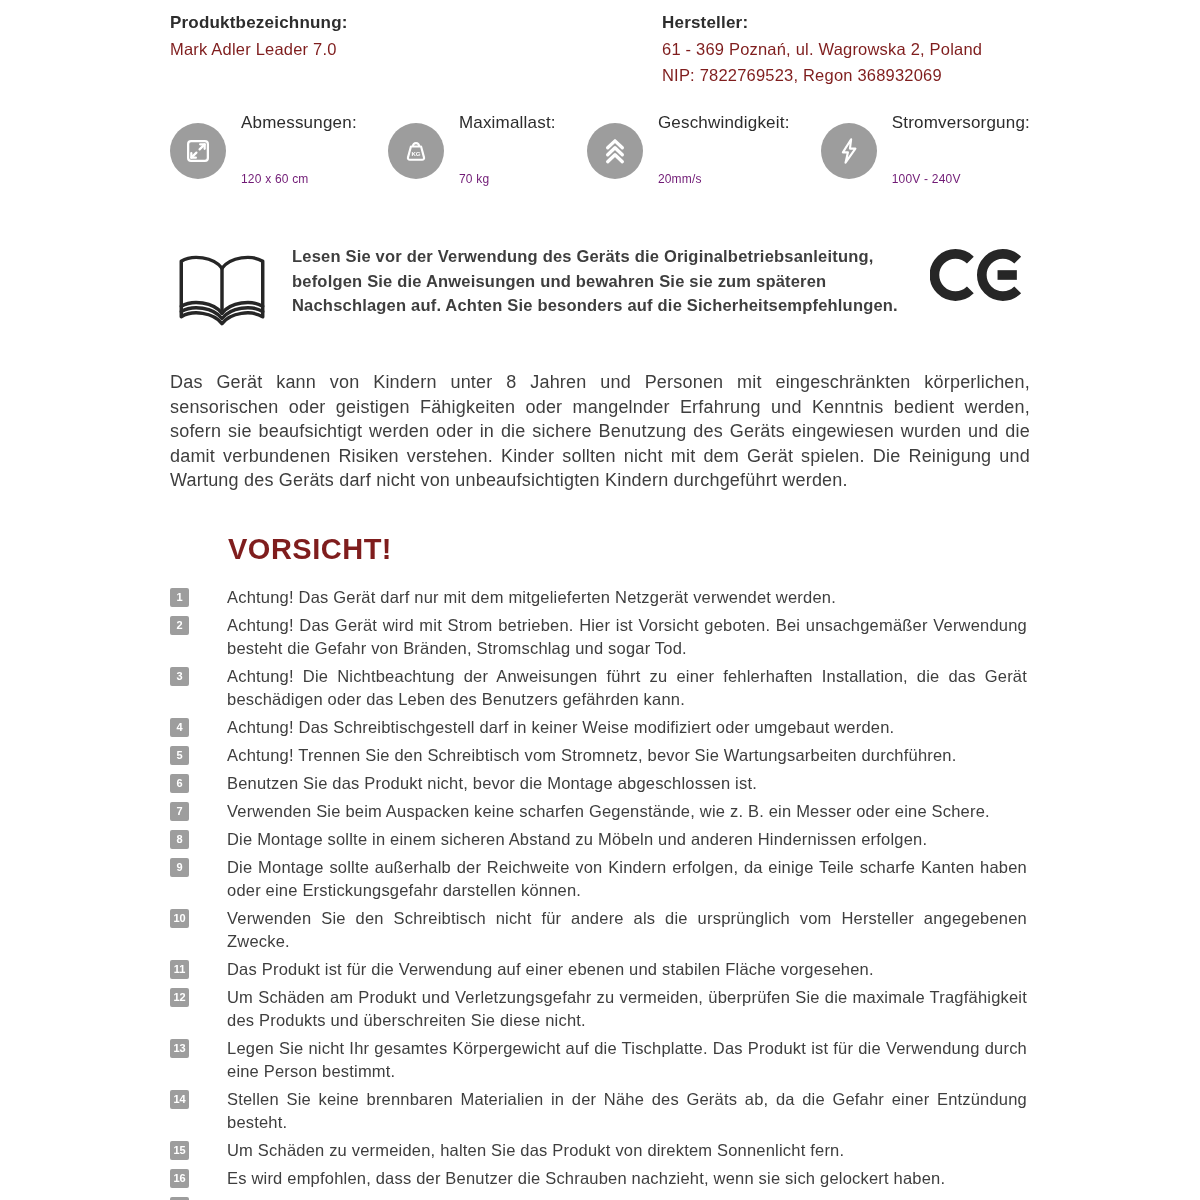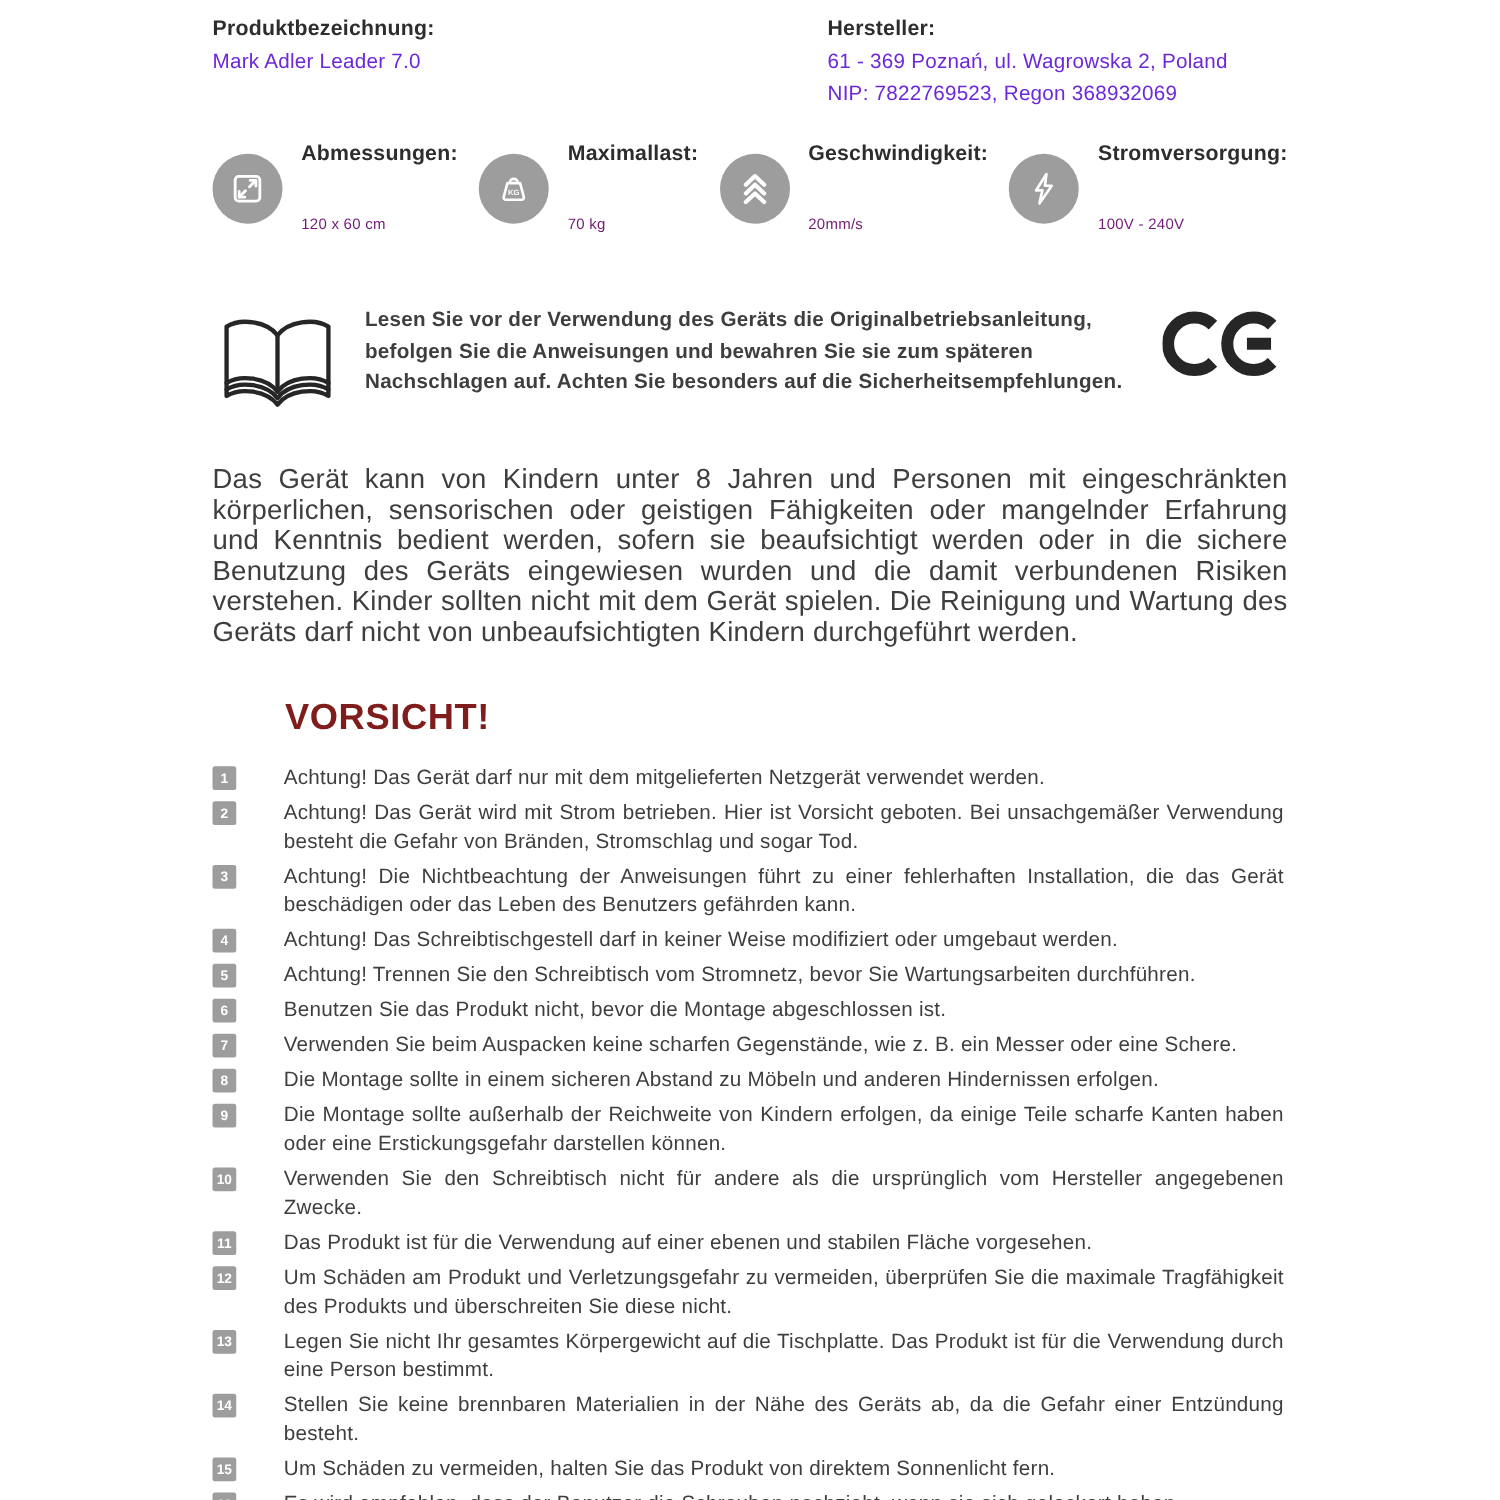--- a/index.html
+++ b/index.html
@@ -5,40 +5,40 @@
   * { margin:0; padding:0; box-sizing:border-box; }
   html,body { width:1200px; height:1200px; background:#ffffff; overflow:hidden; }
   body { font-family:"Liberation Sans","DejaVu Sans",sans-serif; color:#3e3e3e; }
   .page { width:1200px; height:1200px; padding:8px 170px 0 170px; }
 
   
   .hdr { display:flex; margin-top:2px; }
   .hdr-left { width:492px; }
   .hdr-right { flex:1; }
   .hlabel { font-weight:bold; font-size:17px; color:#2d2d2d; line-height:26px; letter-spacing:.2px; }
-  .hval { font-size:16.5px; color:#6d28d9; line-height:26px; letter-spacing:.2px; }
+  .hval { font-size:16.5px; color:#7f1d1d; line-height:26px; letter-spacing:.2px; }
 
   
   .specs { display:flex; justify-content:space-between; margin-top:22px; }
   .spec { display:flex; align-items:center; }
   .spec-circle { width:56px; height:56px; border-radius:50%; background:#9d9d9d; display:flex;
                  align-items:center; justify-content:center; flex:0 0 56px; }
   .spec-text { margin-left:15px; }
-  .spec-label { font-weight:bold; font-size:17px; color:#2d2d2d; line-height:25px; letter-spacing:.2px; }
+  .spec-label { font-weight:normal; font-size:17px; color:#2d2d2d; line-height:25px; letter-spacing:.2px; }
   .spec-val { font-size:12px; color:#701a75; line-height:25px; letter-spacing:.2px;margin-top:32px; }
 
   
   .notice { display:flex; margin-top:50px; align-items:flex-start; }
   .book { flex:0 0 106px; margin-top:2px; }
   .notice-text { width:618px; margin-left:16px; font-size:16.5px; line-height:24.5px;
                  color:#3e3e3e; letter-spacing:.2px; margin-top:2px;font-weight:bold; }
   .ce { margin-left:auto; margin-top:4px; }
 
   
-  .para { margin-top:32px; font-size:22px; line-height:24.5px; color:#3e3e3e;
+  .para { margin-top:32px; font-size:18px; line-height:24.5px; color:#3e3e3e;
           text-align:justify; letter-spacing:.2px; }
 
   
   .caution-h { margin-top:40px; margin-left:58px; font-size:29px; font-weight:bold;
                color:#7f1d1d; letter-spacing:.5px; }
   .list { margin-top:20px; }
   .row { display:flex; align-items:flex-start; margin-bottom:5px; }
   .badge { flex:0 0 19px; height:19px; margin-top:2px; background:#9d9d9d; color:#fff;
            font-size:11px; font-weight:bold; display:flex; align-items:center;
            justify-content:center; border-radius:2px; }

